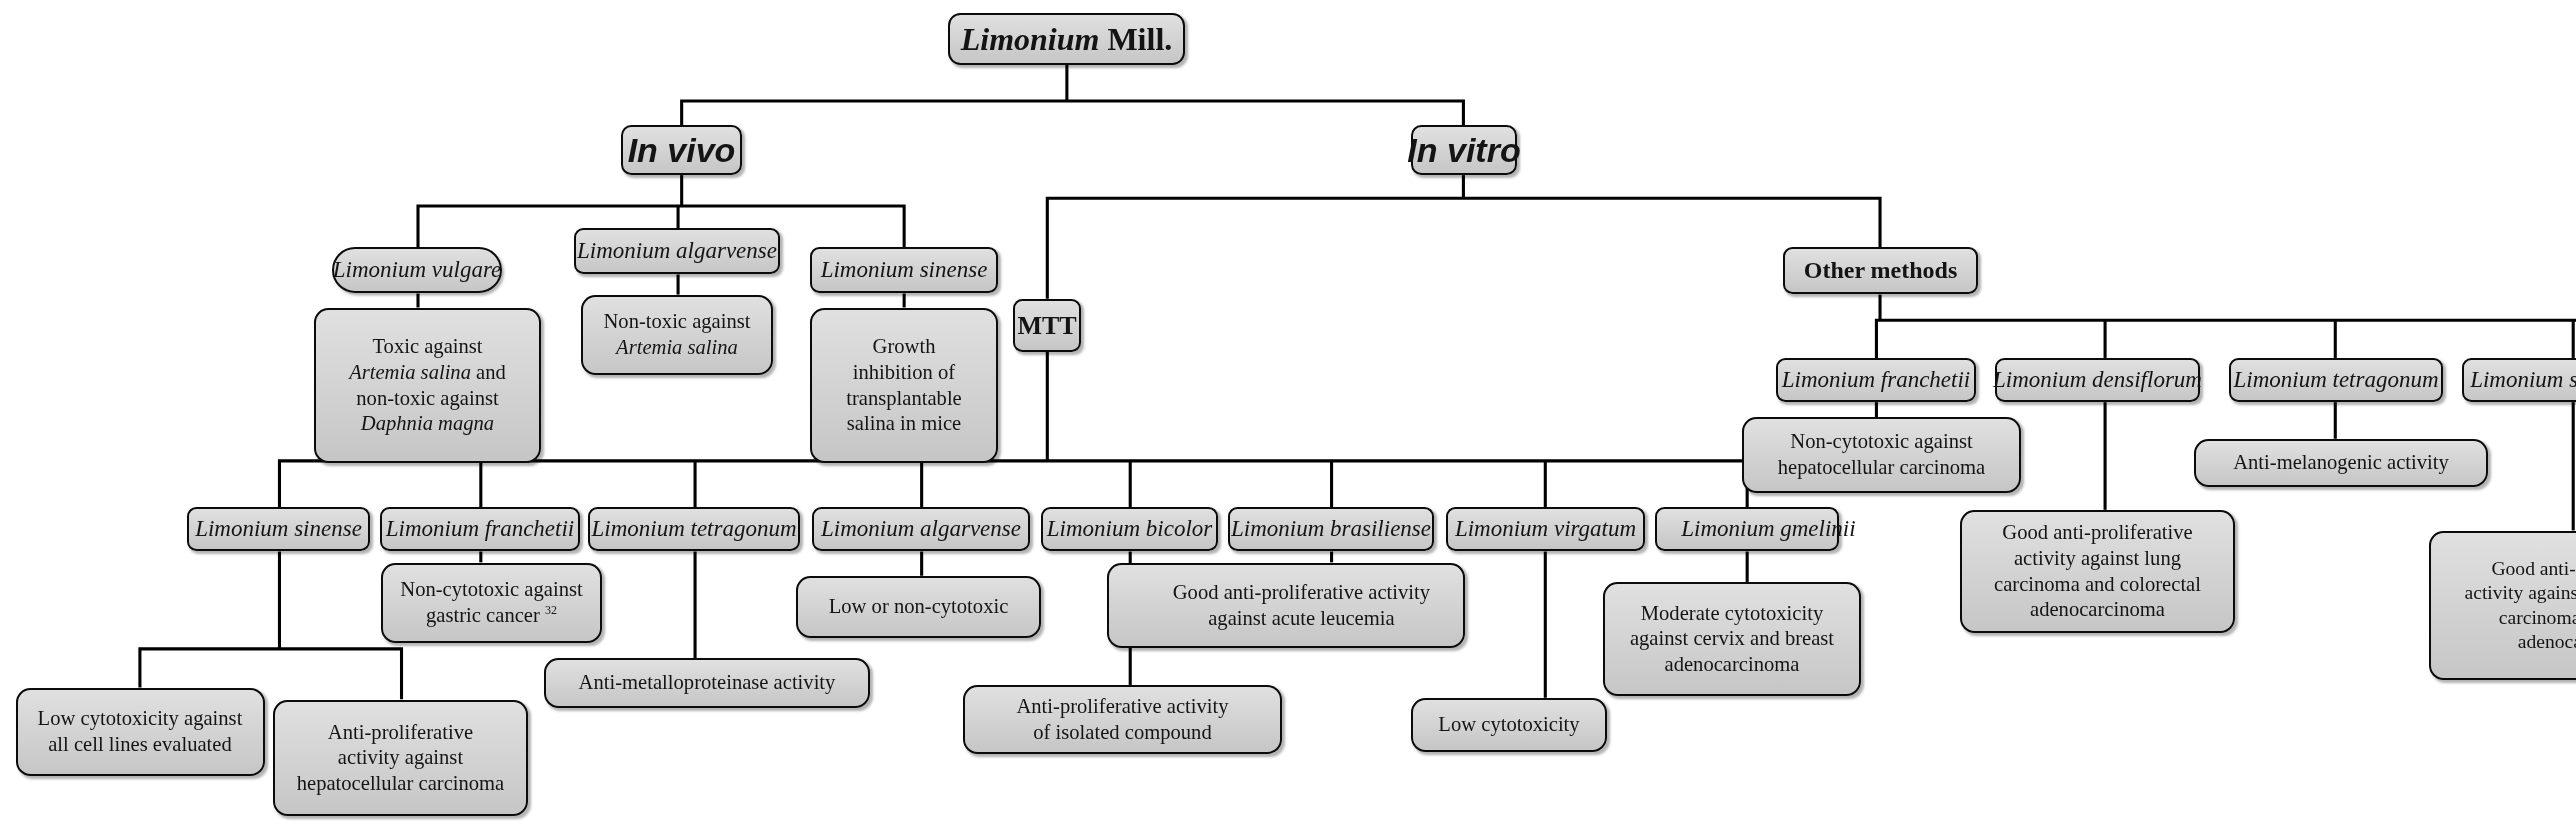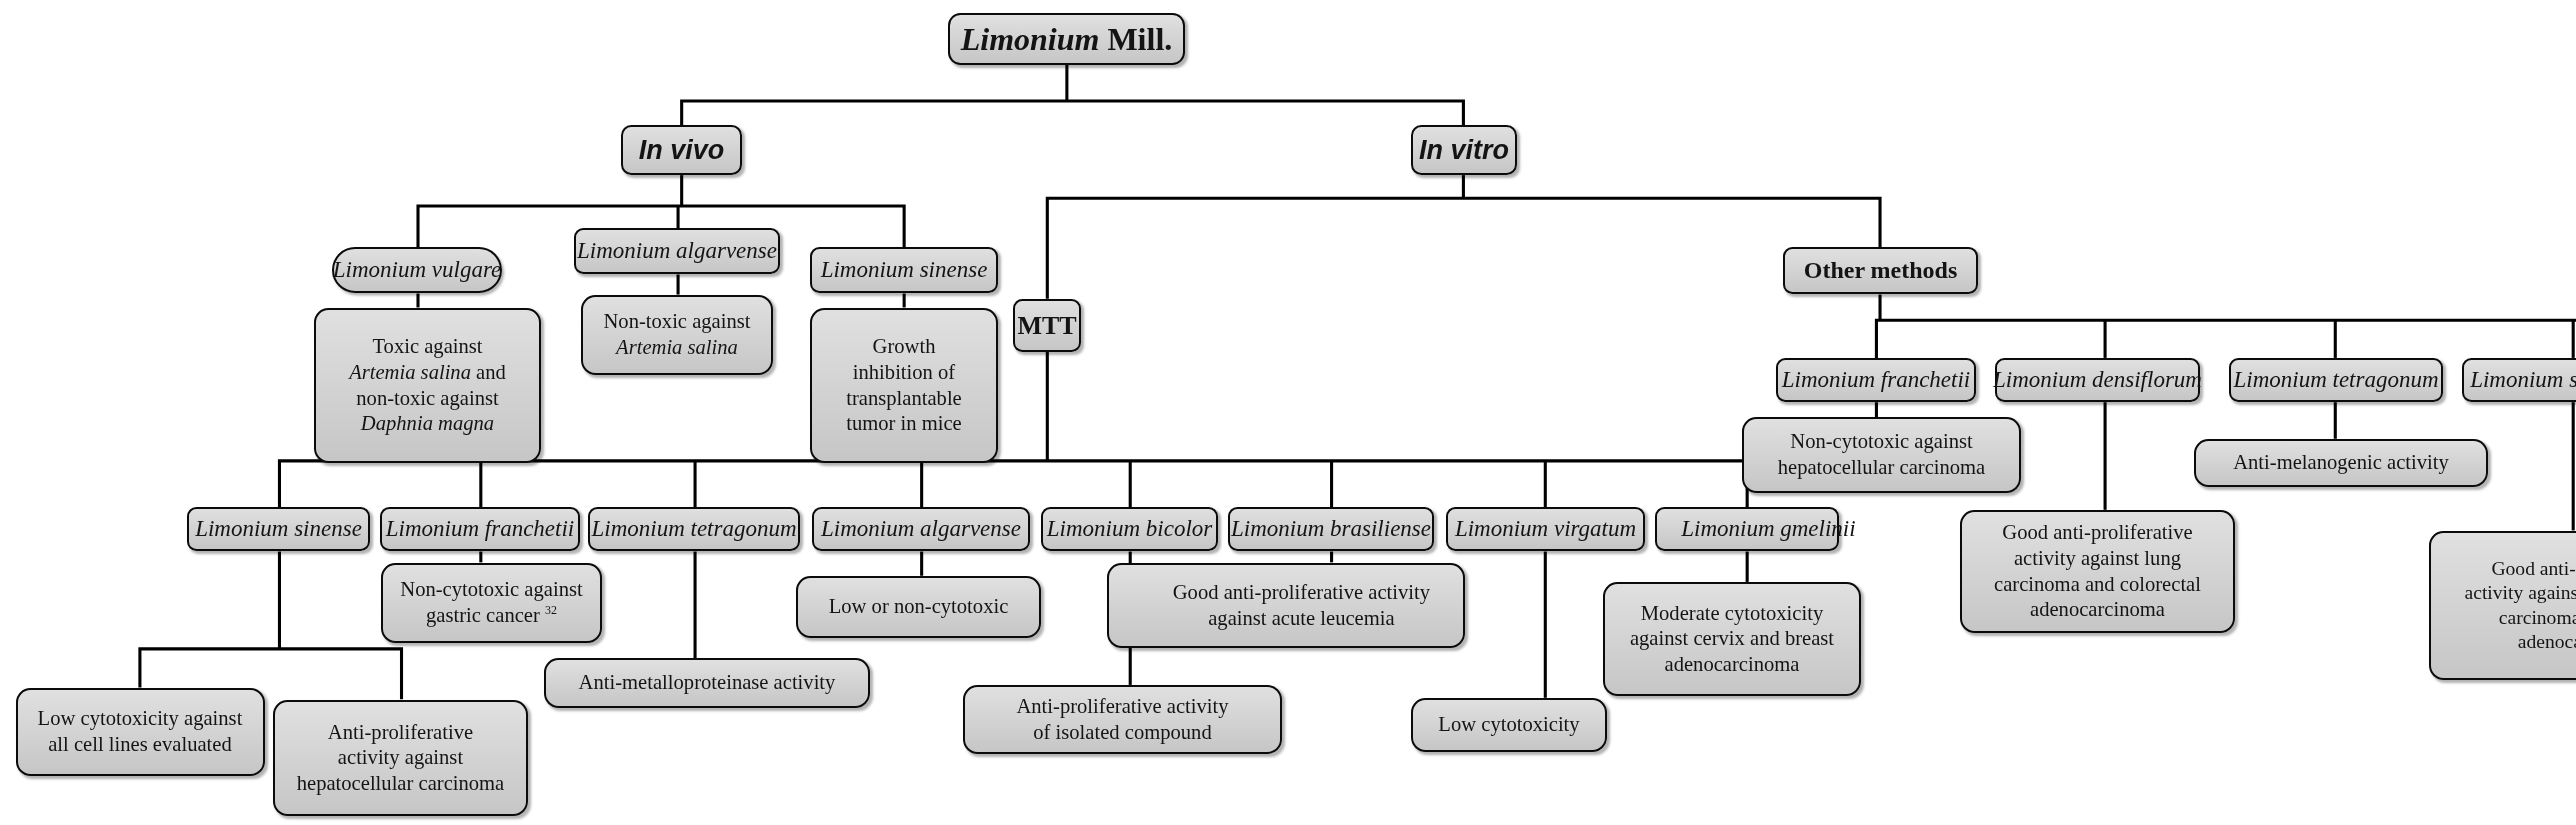--- a/index.html
+++ b/index.html
@@ -28,21 +28,21 @@
     display:flex;align-items:center;justify-content:center;
     text-align:center;
     box-shadow:2.1px 2.6px 2.6px rgba(0,0,0,0.30);
     padding:2.1px 5.2px;
   }
   .sp{font-style:italic;font-size:23px;border-radius:9.3px;white-space:nowrap;}
   .fx{font-size:20.6px;line-height:1.24;border-radius:14.4px;}
   .fx .bl{display:block;white-space:nowrap;}
   .title{font-size:32px;font-weight:bold;border-radius:12.4px;white-space:nowrap;}
   .title .rest{white-space:pre;font-style:normal;}
-  .mode{font-family:"Liberation Sans",sans-serif;font-weight:bold;font-style:italic;font-size:27px;border-radius:10.3px;white-space:nowrap;}
+  .mode{font-family:"Liberation Sans",sans-serif;font-weight:bold;font-style:italic;font-size:34px;border-radius:10.3px;white-space:nowrap;}
   .method{font-weight:bold;font-size:26px;border-radius:9.3px;white-space:nowrap;}
   .fx sup{font-size:58%;line-height:0;}
   i{font-style:italic;}
 </style>
 </head>
 <body>
 
 <div class="canvas">
 
   <svg class="wires" width="3122" height="825" viewBox="0 0 6059 1602">
@@ -119,21 +119,21 @@
     <div>
       <span class="bl">Non-toxic against</span>
       <span class="bl"><i>Artemia salina</i></span>
     </div>
   </div>
   <div class="bx fx" style="left:810px;top:308px;width:188px;height:155px;">
     <div>
       <span class="bl">Growth</span>
       <span class="bl">inhibition of</span>
       <span class="bl">transplantable</span>
-      <span class="bl">tumor in mice</span>
+      <span class="bl">salina in mice</span>
     </div>
   </div>
 
   <div class="bx method" style="left:1013px;top:299px;width:68px;height:53px;">
       <span>MTT</span>
     </div>
   <div class="bx method" style="left:1783px;top:247px;width:195px;height:47px;font-size:24px;">
       <span>Other methods</span>
     </div>
 

